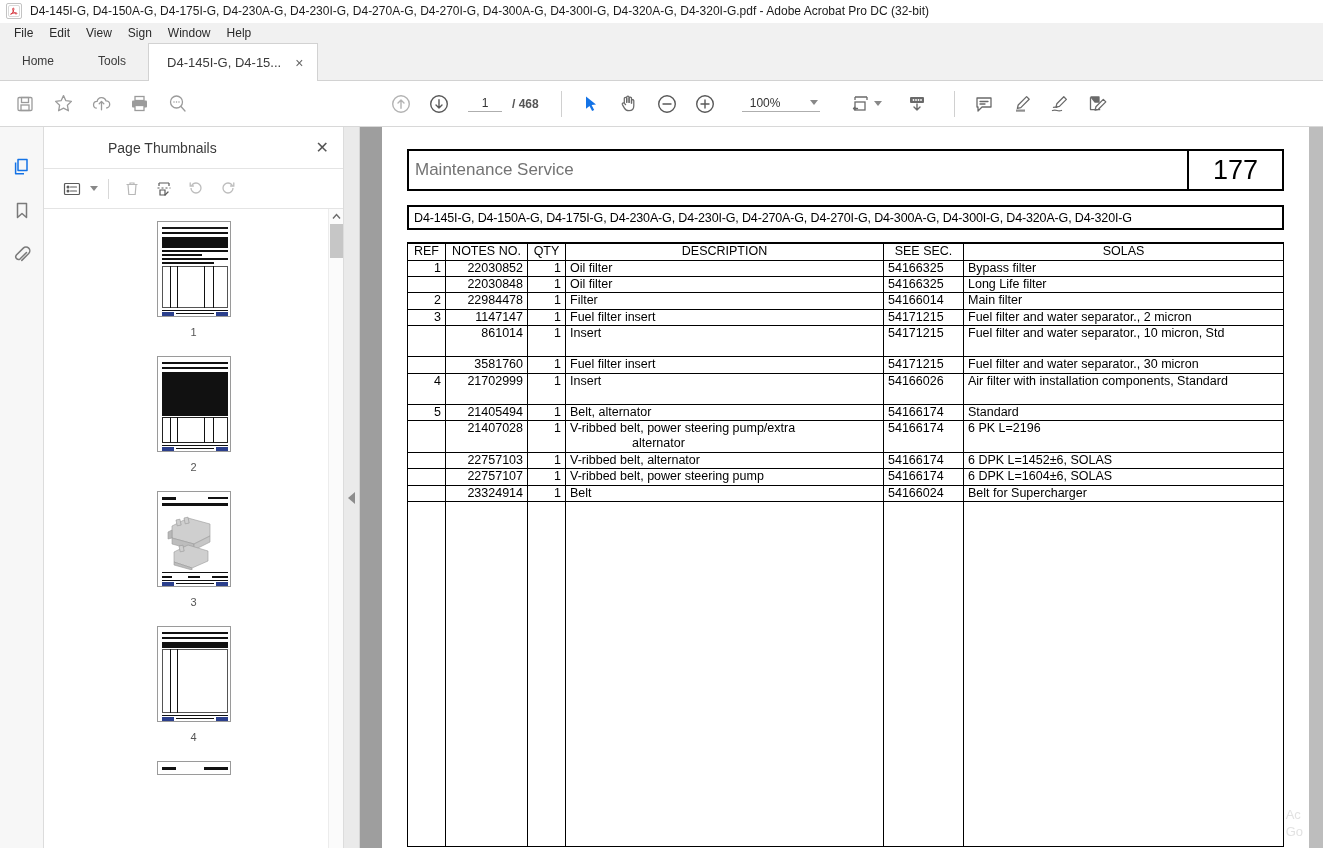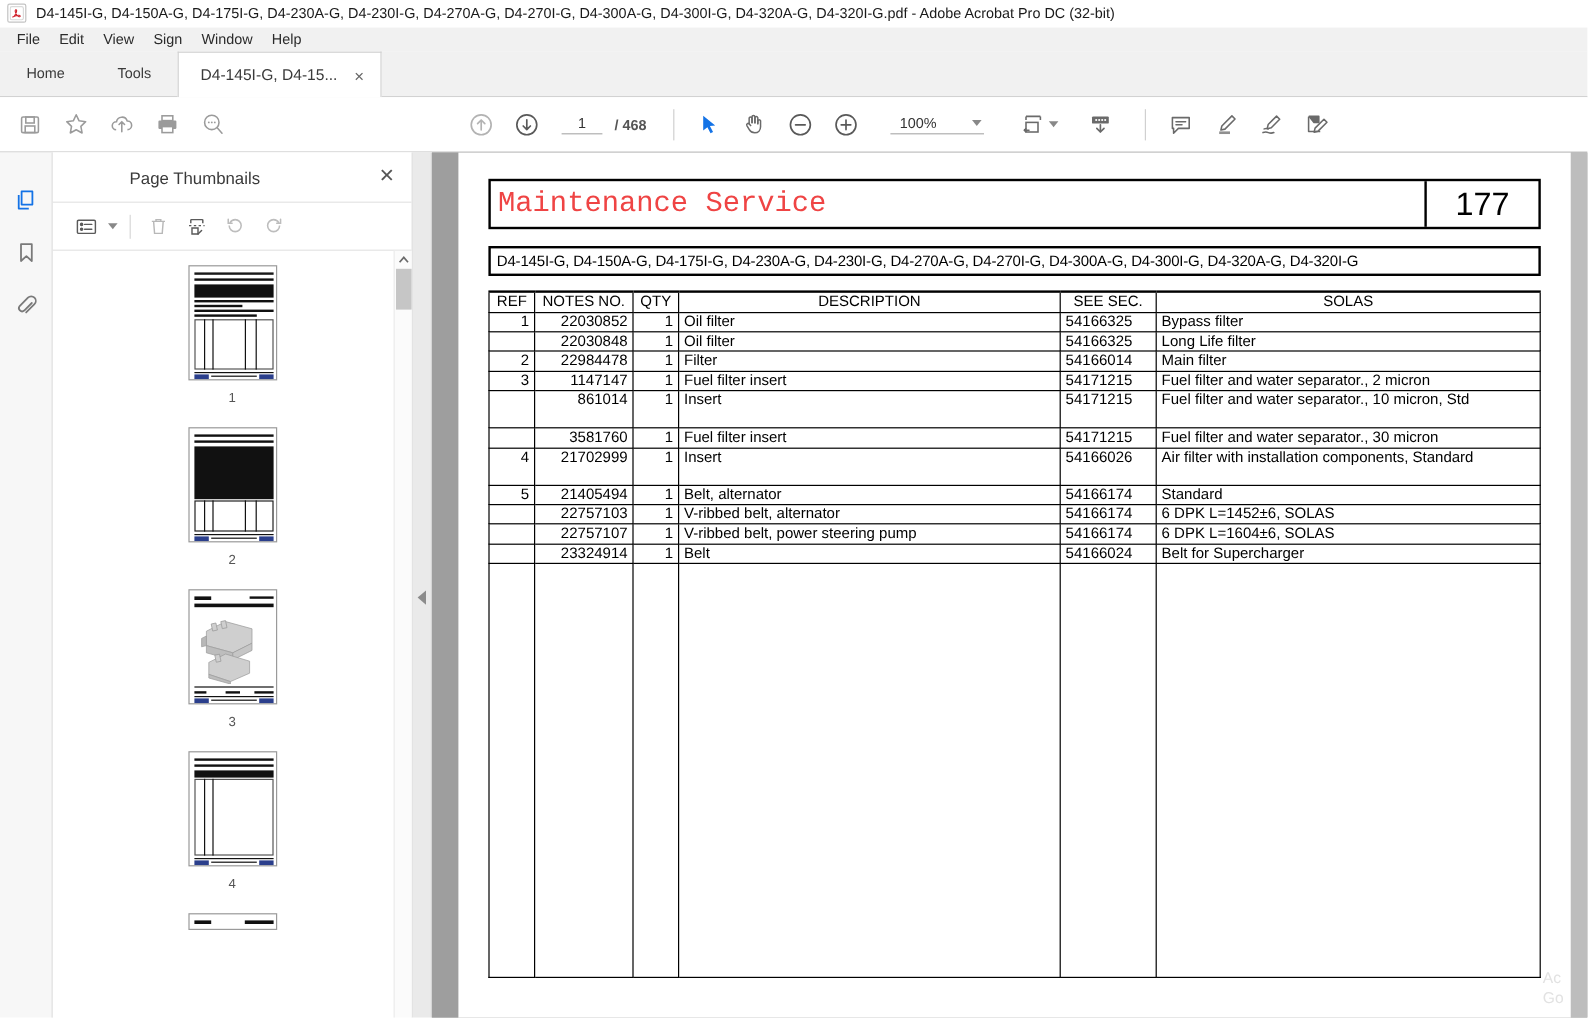--- a/index.html
+++ b/index.html
@@ -274,23 +274,23 @@
   #pdf-head {
     display: flex;
     border: 2px solid #000;
     height: 42px;
     margin: 0 3px;
   }
   #pdf-head-title {
     flex: 1;
     display: flex; align-items: center;
     padding-left: 6px;
-    font-size: 24px;
-    color: #ef4444;
-    font-family: Liberation Mono, monospace;
+    font-size: 17px;
+    color: #737373;
+    font-family: Liberation Sans, sans-serif;
   }
   #pdf-head-num {
     width: 95px;
     border-left: 2px solid #000;
     display: flex; align-items: center; justify-content: center;
     font-size: 27px;
     color: #000;
   }
   #pdf-models {
     border: 2px solid #000;
@@ -787,20 +787,33 @@
             <td class="c-notes">Air filter with installation components, Standard</td>
           </tr>
           <tr>
             <td class="c-ref">5</td>
             <td class="c-part">21405494</td>
             <td class="c-qty">1</td>
             <td class="c-desc">Belt, alternator</td>
             <td class="c-sec">54166174</td>
             <td class="c-notes">Standard</td>
           </tr>
+          <tr style="height:31px;">
+            <td class="c-ref"></td>
+            <td class="c-part">21407028</td>
+            <td class="c-qty">1</td>
+            <td class="c-desc">
+              <span class="desc-wrap2">
+                <span>V-ribbed belt, power steering pump/extra</span>
+                <span class="l2">alternator</span>
+              </span>
+            </td>
+            <td class="c-sec">54166174</td>
+            <td class="c-notes">6 PK L=2196</td>
+          </tr>
           <tr>
             <td class="c-ref"></td>
             <td class="c-part">22757103</td>
             <td class="c-qty">1</td>
             <td class="c-desc">V-ribbed belt, alternator</td>
             <td class="c-sec">54166174</td>
             <td class="c-notes">6 DPK L=1452±6, SOLAS</td>
           </tr>
           <tr>
             <td class="c-ref"></td>

